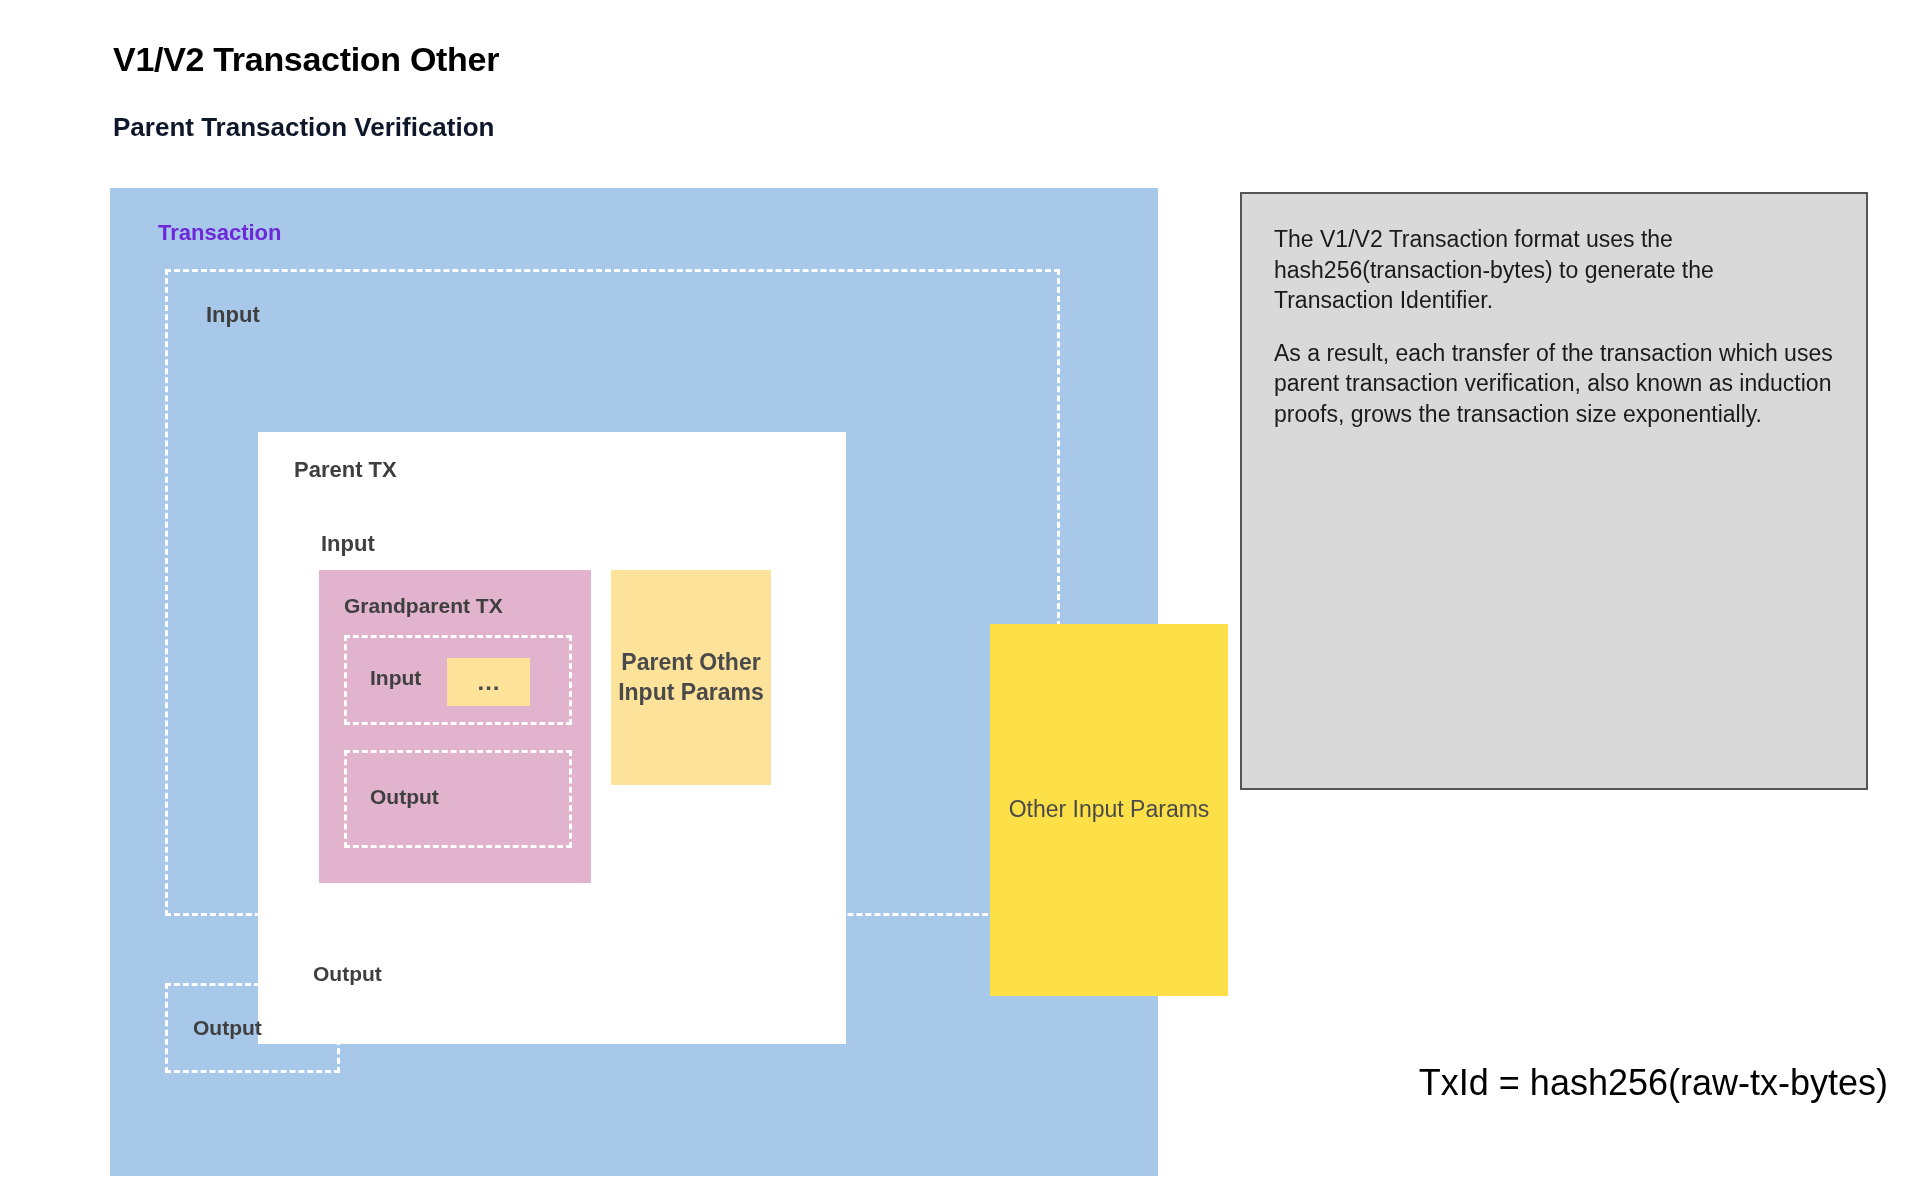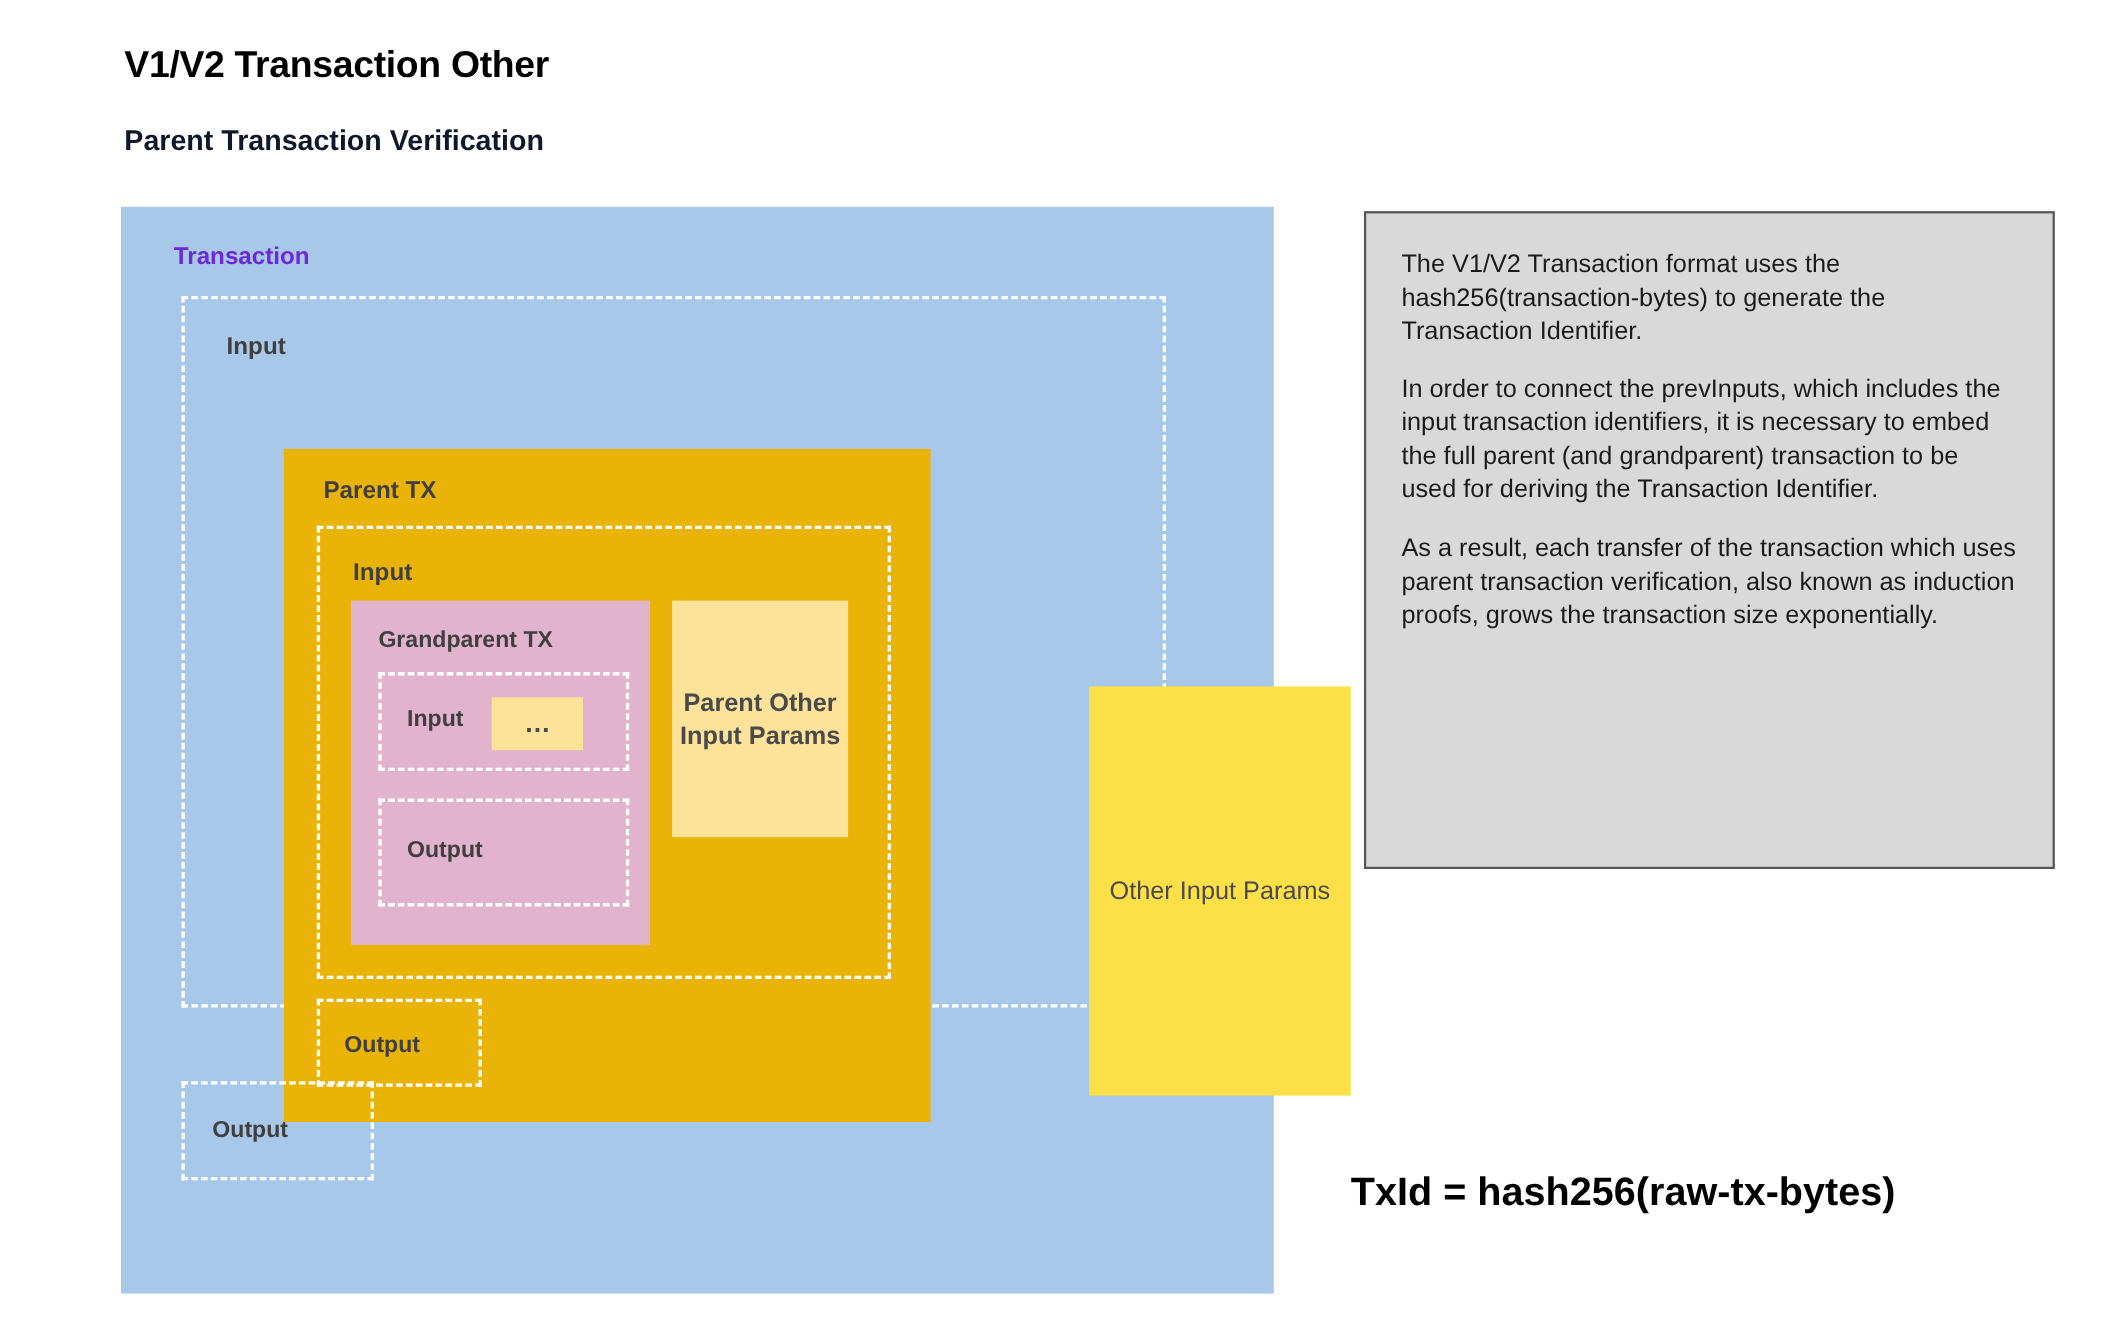--- a/index.html
+++ b/index.html
@@ -66,24 +66,24 @@
   #input-outer-label {
     left: 38px;
     top: 30px;
     font-size: 22px;
     color: #3f3f3f;
   }
 
   #parent-tx {
     position: absolute;
     left: 90px;
-    top: 136px;
+    top: 160px;
     width: 588px;
     height: 612px;
-    background: #eab308;
+    background: #ffffff;
   }
   #parent-tx-label {
     left: 36px;
     top: 25px;
     font-size: 22px;
     color: #3f3f3f;
   }
 
   #input-inner {
     position: absolute;
@@ -248,23 +248,23 @@
     line-height: 1.33;
     color: #1a1a1a;
   }
   #note p:last-child { margin-bottom: 0; }
 
   #formula {
     position: absolute;
     left: 1228px;
     top: 1062px;
     width: 660px;
-    text-align: left;
+    text-align: right;
     font-size: 36px;
-    font-weight: bold;
+    font-weight: normal;
     color: #000000;
   }
 </style>
 </head>
 <body>
 
 <div id="title">V1/V2 Transaction Other</div>
 <div id="subtitle">Parent Transaction Verification</div>
 
 <div id="tx-box">
@@ -303,17 +303,16 @@
     <div id="other-input-params">Other Input Params</div>
   </div>
 
   <div id="tx-output">
     <div class="lbl" id="tx-output-label">Output</div>
   </div>
 </div>
 
 <div id="note">
   <p>The V1/V2 Transaction format uses the hash256(transaction-bytes) to generate the Transaction Identifier.</p>
-  <p>In order to connect the prevInputs, which includes the input transaction identifiers, it is necessary to embed the full parent (and grandparent) transaction to be used for deriving the Transaction Identifier.</p>
   <p>As a result, each transfer of the transaction which uses parent transaction verification, also known as induction proofs, grows the transaction size exponentially.</p>
 </div>
 
 <div id="formula">TxId = hash256(raw-tx-bytes)</div>
 
 </body></html>

